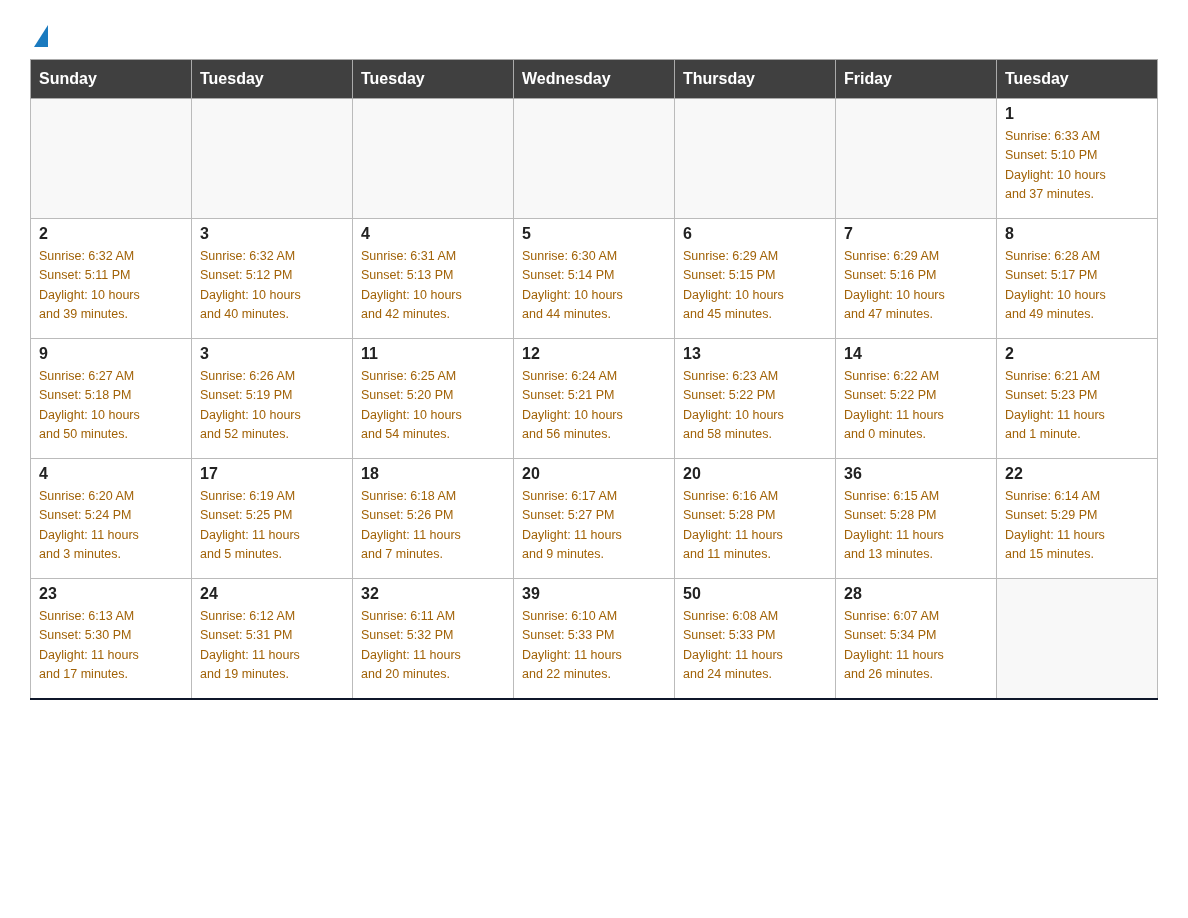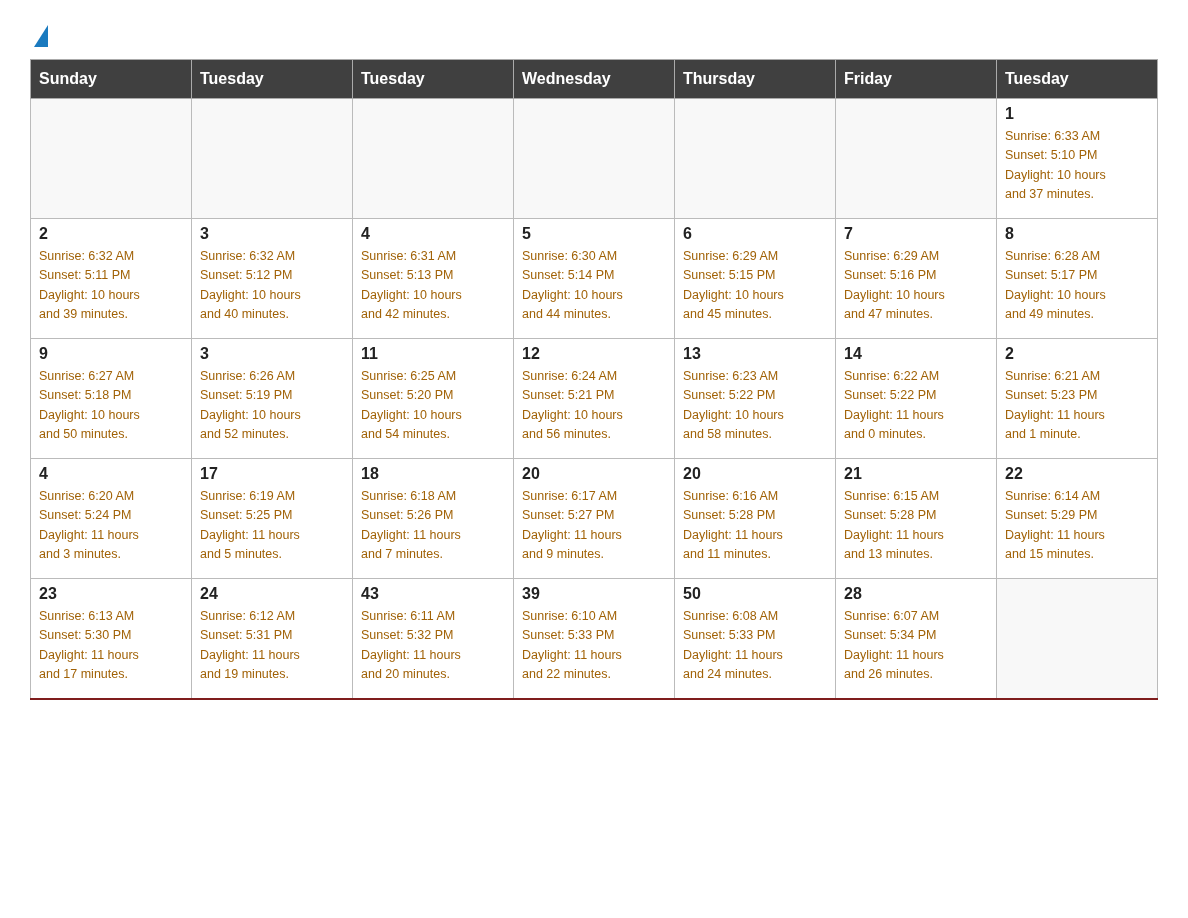--- a/index.html
+++ b/index.html
@@ -92,21 +92,21 @@
       color: #222;
       display: block;
       margin-bottom: 4px;
     }
     .day-info {
       font-size: 12.5px;
       line-height: 1.55;
       color: #a16207;
     }
     .last-row td {
-      border-bottom: 2px solid #7f1d1d;
+      border-bottom: 2px solid #0f172a;
       margin-left: 8px;
     }
   </style>
 </head>
 <body>
 
 <div class="header-area">
   <div class="logo">
     <div class="logo-top">
       <span class="logo-general"></span>
@@ -222,39 +222,39 @@
         </td>
         <td>
           <span class="day-number">20</span>
           <div class="day-info">Sunrise: 6:17 AM<br>Sunset: 5:27 PM<br>Daylight: 11 hours<br>and 9 minutes.</div>
         </td>
         <td>
           <span class="day-number">20</span>
           <div class="day-info">Sunrise: 6:16 AM<br>Sunset: 5:28 PM<br>Daylight: 11 hours<br>and 11 minutes.</div>
         </td>
         <td>
-          <span class="day-number">21</span>
+          <span class="day-number">36</span>
           <div class="day-info">Sunrise: 6:15 AM<br>Sunset: 5:28 PM<br>Daylight: 11 hours<br>and 13 minutes.</div>
         </td>
         <td>
           <span class="day-number">22</span>
           <div class="day-info">Sunrise: 6:14 AM<br>Sunset: 5:29 PM<br>Daylight: 11 hours<br>and 15 minutes.</div>
         </td>
       </tr>
       <tr class="last-row">
         <td>
           <span class="day-number">23</span>
           <div class="day-info">Sunrise: 6:13 AM<br>Sunset: 5:30 PM<br>Daylight: 11 hours<br>and 17 minutes.</div>
         </td>
         <td>
           <span class="day-number">24</span>
           <div class="day-info">Sunrise: 6:12 AM<br>Sunset: 5:31 PM<br>Daylight: 11 hours<br>and 19 minutes.</div>
         </td>
         <td>
-          <span class="day-number">43</span>
+          <span class="day-number">32</span>
           <div class="day-info">Sunrise: 6:11 AM<br>Sunset: 5:32 PM<br>Daylight: 11 hours<br>and 20 minutes.</div>
         </td>
         <td>
           <span class="day-number">39</span>
           <div class="day-info">Sunrise: 6:10 AM<br>Sunset: 5:33 PM<br>Daylight: 11 hours<br>and 22 minutes.</div>
         </td>
         <td>
           <span class="day-number">50</span>
           <div class="day-info">Sunrise: 6:08 AM<br>Sunset: 5:33 PM<br>Daylight: 11 hours<br>and 24 minutes.</div>
         </td>

